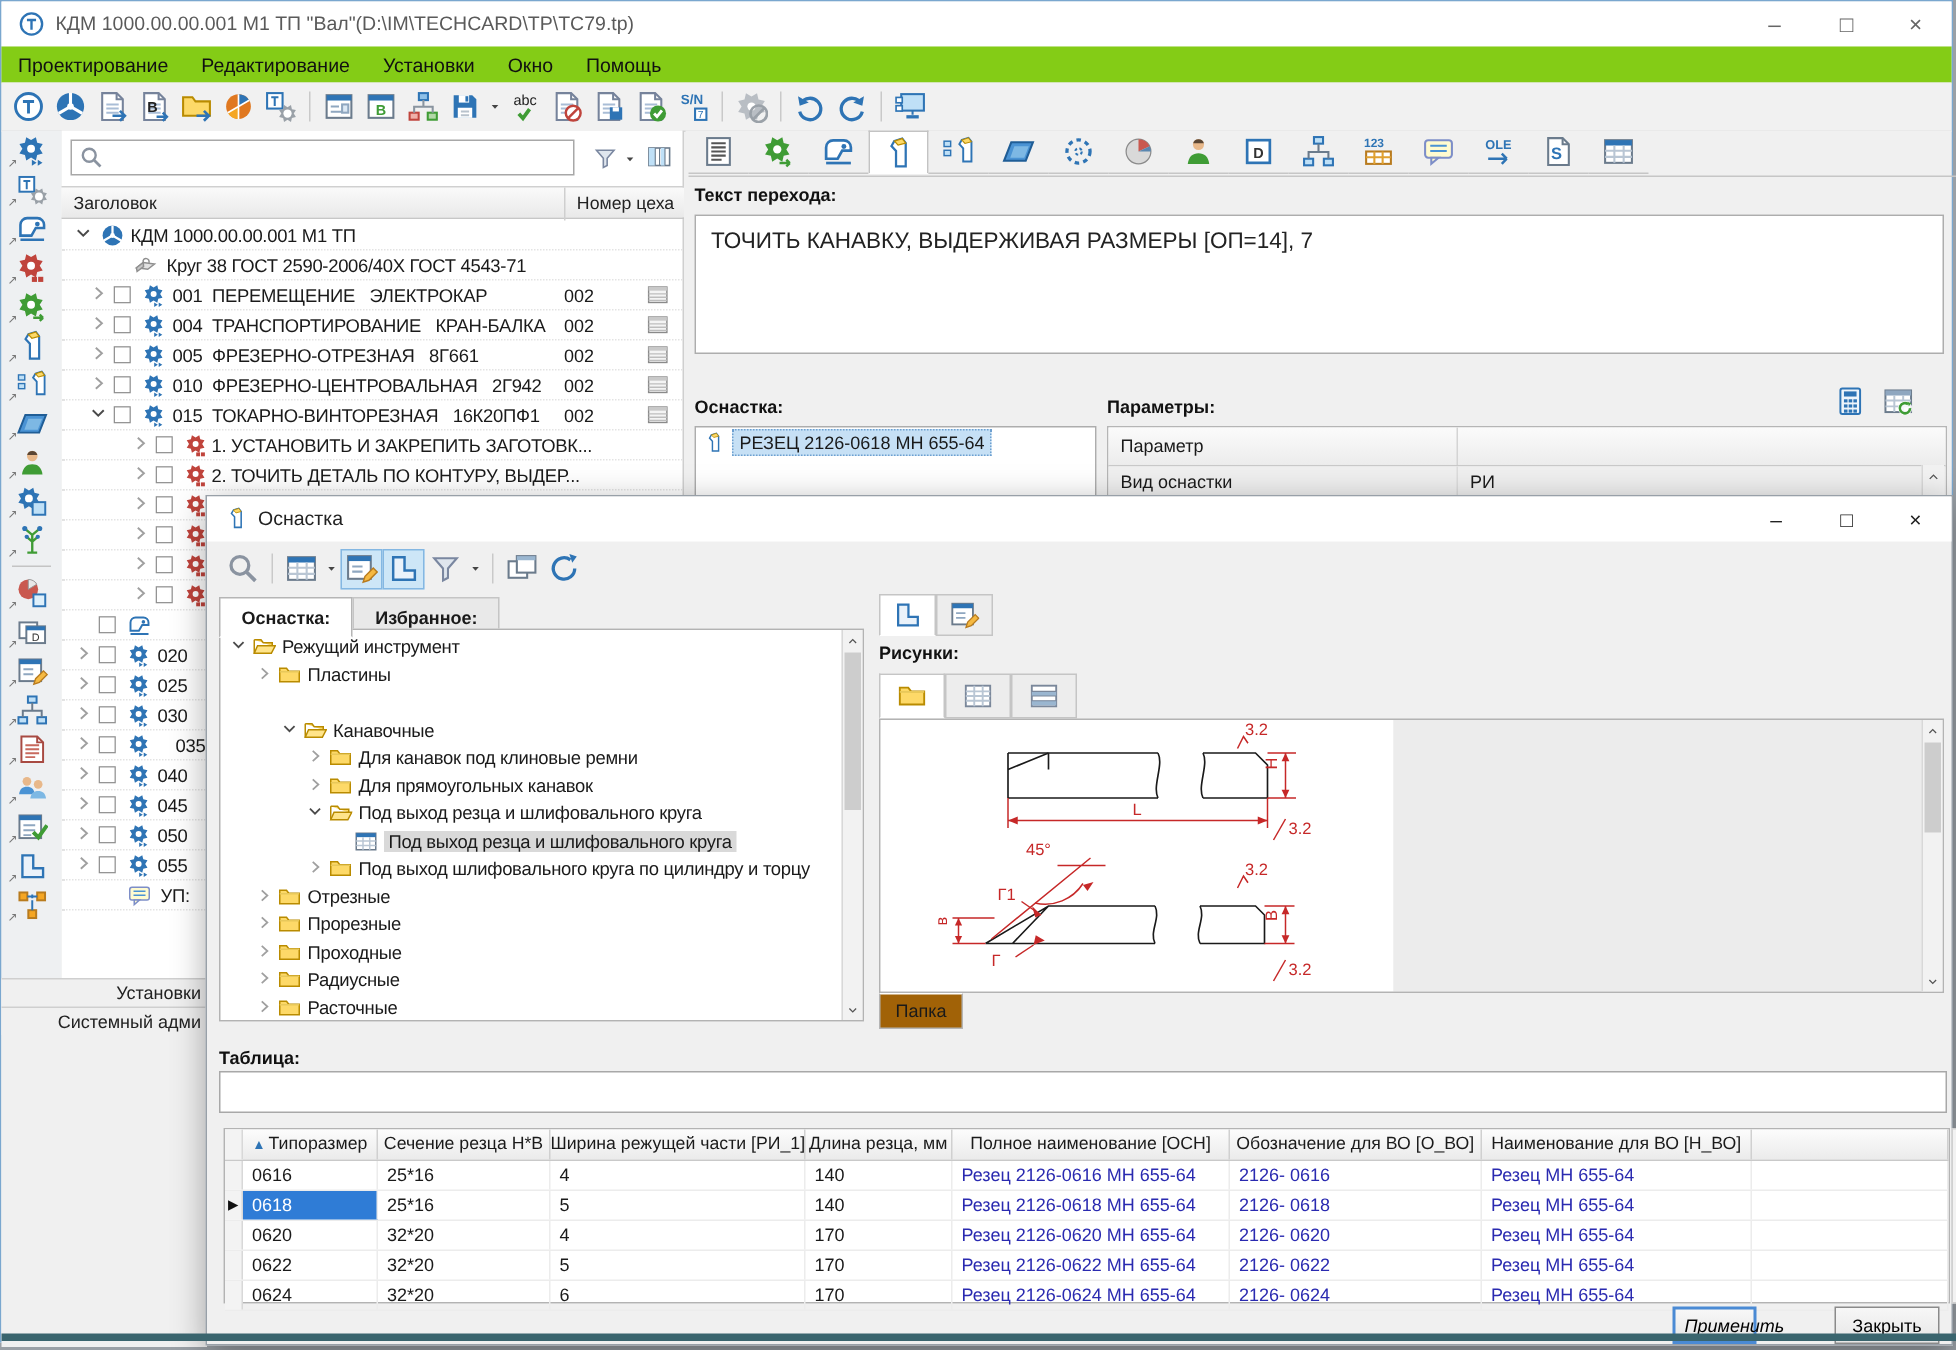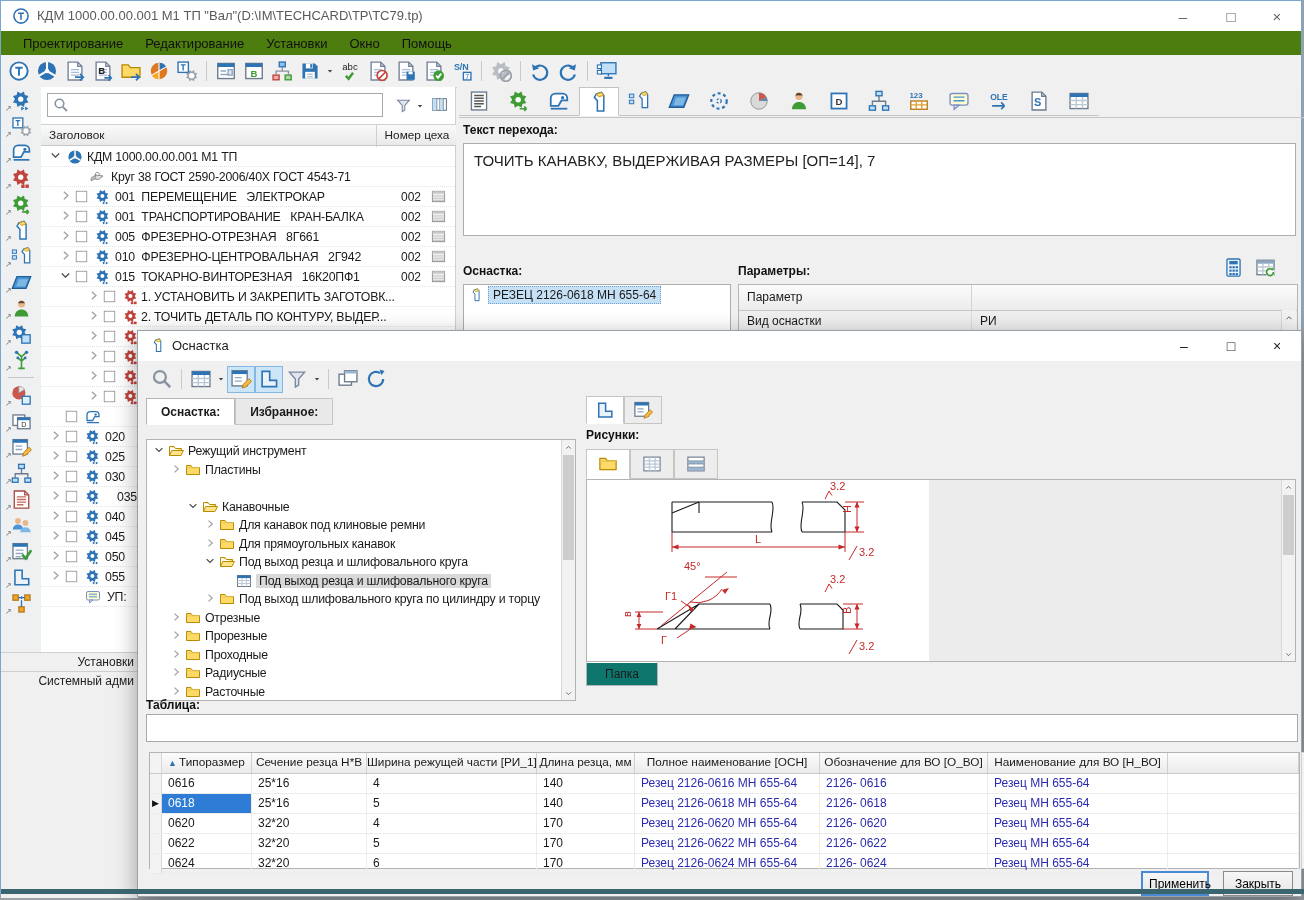--- a/index.html
+++ b/index.html
@@ -8,21 +8,21 @@
        -webkit-font-smoothing:antialiased;}
   .abs{position:absolute;}
   svg{display:block;}
   
   #main-window{position:absolute;left:0;top:0;width:1302px;height:895px;background:#f0f0f0;border:1px solid #7aa7cf;box-sizing:border-box;}
   #titlebar{position:absolute;left:0;top:0;right:0;height:30px;background:#fff;}
   #title-icon{position:absolute;left:11px;top:6px;}
   #win-title{position:absolute;left:36px;top:7px;font-size:13px;color:#5a5a5a;white-space:pre;}
   .winctl{position:absolute;top:0;width:44px;height:30px;display:flex;align-items:center;justify-content:center;font-size:15px;color:#666;}
   #ctl-min{right:96px}#ctl-max{right:48px}#ctl-close{right:2px}
-  #menubar{position:absolute;left:0;top:30px;right:0;height:24px;background:#4d7c0f;border-bottom:1px solid #e3e3e3;display:flex;align-items:center;padding-left:11px;}
+  #menubar{position:absolute;left:0;top:30px;right:0;height:24px;background:#84cc16;border-bottom:1px solid #e3e3e3;display:flex;align-items:center;padding-left:0;}
   .menu-item{padding:0 11px;font-size:13px;color:#111;}
   #toolbar{position:absolute;left:0;top:54px;right:0;height:32px;background:#f1f1f1;border-bottom:1px solid #d4d4d4;display:flex;align-items:center;padding-left:4px;}
   .tbtn{width:28px;height:26px;display:flex;align-items:center;justify-content:center;}
   .tsep{width:1px;height:20px;background:#c9c9c9;margin:0 5px;}
   .caret-sm{width:12px;height:26px;display:flex;align-items:center;justify-content:center;}
   
   #side-strip{position:absolute;left:0;top:86px;width:40px;bottom:0;background:#eef0f2;border-right:1px solid #dcdcdc;}
   .side-ic{position:relative;width:40px;height:26px;display:flex;align-items:center;justify-content:center;}
   .side-ic .jump{position:absolute;left:4px;bottom:0;font-size:8px;color:#777;}
   .side-sep{height:1px;background:#c4c4c4;margin:4px 7px;}
@@ -33,21 +33,21 @@
   #funnel-ic{position:absolute;left:354px;top:10px;}
   #funnel-caret{position:absolute;left:374px;top:14px;}
   #columns-ic{position:absolute;left:390px;top:9px;}
   #tree-header{position:absolute;left:0;top:37px;width:415px;height:22px;background:linear-gradient(#fafafa,#e9e9e9);border-top:1px solid #d0d0d0;border-bottom:1px solid #c7c7c7;box-sizing:border-box;}
   .th-cell{position:absolute;top:0;height:22px;line-height:21px;font-size:11.8px;color:#222;}
   #th1{left:8px;}#th2{left:335px;width:80px;text-align:center;border-left:1px solid #cfcfcf;}
   #tree-rows{position:absolute;left:0;top:60px;right:0;bottom:0;overflow:hidden;}
   .t-row{position:absolute;left:0;width:100%;height:20px;border-bottom:1px dotted #e3e3e3;box-sizing:border-box;}
   .t-row > span{position:absolute;top:2px;}
   .t-label{font-size:12.3px;letter-spacing:-0.2px;white-space:pre;top:3px !important;}
-  .t-shop{width:45px;text-align:right;top:3px !important;}
+  .t-shop{width:45px;text-align:left;top:3px !important;}
   
   #status-wrap{position:absolute;left:0;top:651px;width:137px;height:246px;background:#f0f0f0;z-index:3;}
   .status-line{height:18px;line-height:18px;border-top:1px solid #cfcfcf;background:#f0f0f0;text-align:right;padding-right:4px;font-size:12px;color:#222;overflow:hidden;white-space:nowrap;}
   
   #right-panel{position:absolute;left:456px;top:86px;right:0;bottom:0;background:#f0f0f0;}
   #right-tabs{position:absolute;left:2px;top:0;height:30px;display:flex;border-bottom:1px solid #c6c6c6;width:846px;}
   .rtab{width:40px;height:29px;display:flex;align-items:center;justify-content:center;border-bottom:1px solid #c6c6c6;box-sizing:border-box;}
   .rtab.active{background:#fff;border:1px solid #c3c3c3;border-bottom:1px solid #fff;}
   .bold-label{font-weight:bold;font-size:12px;color:#111;}
   #lbl-transition{left:6px;top:36px;}
@@ -73,54 +73,54 @@
   #d-title-icon{position:absolute;left:12px;top:7px;}
   #d-title{position:absolute;left:34px;top:7px;font-size:13px;color:#222;}
   .dctl{position:absolute;top:0;width:46px;height:30px;display:flex;align-items:center;justify-content:center;font-size:14px;color:#222;}
   #dctl-min{right:94px}#dctl-max{right:47px}#dctl-close{right:1px}
   #d-toolbar{position:absolute;left:0;top:30px;right:0;height:36px;display:flex;align-items:center;padding-left:10px;}
   .d-tbtn{width:28px;height:27px;display:flex;align-items:center;justify-content:center;border:1px solid transparent;box-sizing:border-box;}
   .d-tbtn.toggled{background:#cde6f7;border:1px solid #84b7e2;}
   #d-tabs{position:absolute;left:8px;top:67px;height:28px;display:flex;}
   .d-tab{padding:0 14px;height:27px;line-height:26px;font-weight:bold;font-size:12px;background:#e9e9e9;border:1px solid #c5c5c5;box-sizing:border-box;}
   .d-tab.active{background:#fff;border:1px solid #b5b5b5;border-bottom:1px solid #fff;position:relative;z-index:2;}
-  #d-tree{position:absolute;left:8px;top:108px;width:430px;height:262px;background:#fff;border:1px solid #b3b3b3;box-sizing:border-box;overflow:hidden;}
+  #d-tree{position:absolute;left:8px;top:88px;width:430px;height:262px;background:#fff;border:1px solid #b3b3b3;box-sizing:border-box;overflow:hidden;}
   .d-row{position:absolute;left:0;height:18.5px;width:100%;}
   .d-row > span{position:absolute;top:1px;}
   .d-label{font-size:12.3px;letter-spacing:-0.2px;white-space:pre;top:2px !important;}
   .d-label.sel{background:#d9d9d9;padding:0 3px;}
   .vsb{position:absolute;top:0;right:0;width:14px;bottom:0;background:#f2f2f2;border-left:1px solid #d8d8d8;box-sizing:border-box;}
   .vsb .sb-btn{height:14px;display:flex;align-items:center;justify-content:center;}
   .vsb .thumb{position:absolute;left:1px;right:1px;background:#cdcdcd;}
   
   #d-viewtabs{position:absolute;left:448px;top:65px;height:29px;display:flex;}
   .vtab{width:38px;height:28px;display:flex;align-items:center;justify-content:center;background:#ededed;border:1px solid #c5c5c5;box-sizing:border-box;}
   .vtab.active{background:#fff;border-bottom:1px solid #fff;}
   #lbl-pictures{left:448px;top:97px;}
   #d-pictabs{position:absolute;left:448px;top:118px;height:30px;display:flex;}
   .ptab{width:44px;height:30px;display:flex;align-items:center;justify-content:center;background:#ededed;border:1px solid #c5c5c5;box-sizing:border-box;}
   .ptab.active{background:#fff;border-bottom:1px solid #fff;}
   #picture-box{position:absolute;left:448px;top:148px;width:710px;height:183px;background:#ececec;border:1px solid #b3b3b3;box-sizing:border-box;}
   #drawing-svg{position:absolute;left:0;top:0;}
-  #folder-tab{position:absolute;left:448px;top:331px;width:72px;height:24px;background:#0f766e;border:1px solid #b5b5b5;border-top:1px solid #fff;box-sizing:border-box;text-align:center;line-height:22px;font-size:12px;}
+  #folder-tab{position:absolute;left:448px;top:331px;width:56px;height:24px;background:#a16207;border:1px solid #b5b5b5;border-top:1px solid #fff;box-sizing:border-box;text-align:center;line-height:22px;font-size:12px;}
   #lbl-table{left:8px;top:367px;}
   #d-filter{position:absolute;left:8px;top:383px;width:1152px;height:28px;background:#fff;border:1px solid #a8a8a8;box-sizing:border-box;font-family:inherit;font-size:12px;padding:0 6px;}
   
   #d-table{position:absolute;left:11px;top:421px;width:1151px;height:117px;background:#fff;border:1px solid #b3b3b3;box-sizing:border-box;}
   .dt-head{display:flex;height:20px;background:linear-gradient(#fcfcfc,#ebebeb);border-bottom:1px solid #c9c9c9;}
   .dt-head div{font-size:11.8px;text-align:center;line-height:19px;border-right:1px solid #d0d0d0;box-sizing:border-box;overflow:hidden;white-space:nowrap;}
   .dt-row{display:flex;height:19px;border-bottom:1px solid #ececec;}
   .dt-row div{font-size:12px;line-height:18px;padding-left:6px;border-right:1px solid #ececec;box-sizing:border-box;overflow:hidden;white-space:nowrap;}
   .dt-ind{width:12px;background:#f3f3f3;border-right:1px solid #d8d8d8 !important;padding-left:0 !important;text-align:center;font-size:9px !important;line-height:18px;color:#111;}
   .c-blue{color:#2a2ab0;}
   .cell-sel{background:#2f7cd6;color:#fff !important;}
   #dt-sb{position:absolute;top:421px;left:1163px;width:14px;height:117px;background:#f2f2f2;border:1px solid #d0d0d0;box-sizing:border-box;}
   
   .d-btn{position:absolute;top:540px;height:25px;font-size:12px;font-family:inherit;background:linear-gradient(#f7f7f7,#e6e6e6);border:1px solid #8a8a8a;text-align:center;line-height:23px;box-sizing:border-box;}
-  #btn-apply{left:1003px;width:68px;border:2px solid #4a8ad4;line-height:21px;}
+  #btn-apply{left:977px;width:56px;border:2px solid #4a8ad4;line-height:21px;font-style:italic;}
   #btn-close{left:1085px;width:70px;}
   
   #bottom-strip{position:absolute;left:0;bottom:0;width:1304px;height:5px;background:#3a656e;z-index:20;}
   .sort-asc{color:#2e74b5;font-size:9px;margin-right:2px;}
 </style>
 </head>
 <body>
 
 <div id="main-window">
   <div id="titlebar">
@@ -577,21 +577,21 @@
               <rect x="1.5" y="1.5" width="13" height="13" fill="#fff" stroke="#8e8e8e"></rect>
             </svg>
           </span>
           <span style="left:54px">
             <svg width="16" height="16" viewBox="0 0 16 16">
               <polygon points="11.80,7.00 13.31,9.45 10.51,10.11 9.85,12.91 7.40,11.40 4.95,12.91 4.29,10.11 1.49,9.45 3.00,7.00 1.49,4.55 4.29,3.89 4.95,1.09 7.40,2.60 9.85,1.09 10.51,3.89 13.31,4.55 " fill="#2e74b5"></polygon>
               <circle cx="7.4" cy="7" r="2" fill="#fff"></circle>
               <path d="M7.8 12.6l2.4 1.5-2.4 1.5zM10.8 12.6l2.4 1.5-2.4 1.5z" fill="#2e74b5"></path>
             </svg>
           </span>
-          <span class="t-label" style="left:74px">001  ТРАНСПОРТИРОВАНИЕ   КРАН-БАЛКА</span>
+          <span class="t-label" style="left:74px">004  ТРАНСПОРТИРОВАНИЕ   КРАН-БАЛКА</span>
           <span class="t-shop" style="left:335px">002</span>
           <span style="left:390px;top:2px">
             <svg width="15" height="15" viewBox="0 0 16 16">
               <rect x="1.5" y="2.5" width="13" height="11" fill="#f4f4f4" stroke="#8a8a8a"></rect>
               <rect x="1.5" y="2.5" width="13" height="2.6" fill="#c9c9c9"></rect>
               <path d="M1.5 7.4h13M1.5 9.8h13M1.5 12h13" stroke="#bdbdbd"></path>
             </svg>
           </span>
         </div>
         <div class="t-row" style="top:80px">

